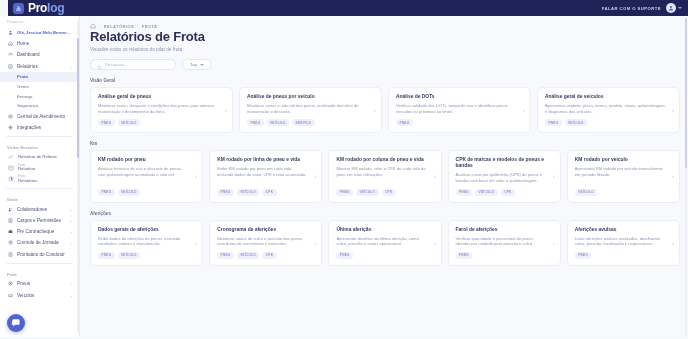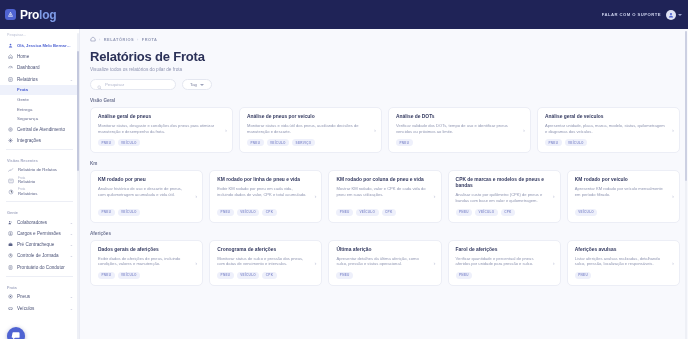--- a/index.html
+++ b/index.html
@@ -6,23 +6,24 @@
   html, body {
     width: 688px; height: 339px;
     font-family: "Liberation Sans", sans-serif;
     background: #f7f8fc;
     overflow: hidden;
   }
   .app { position: relative; width: 688px; height: 339px; }
 
   
   .topbar {
-    height: 29px; background: #1f2357;
+    height: 16px; background: #1f2357;
     display: flex; align-items: center; justify-content: space-between;
     padding: 0 6px 0 5px;
+    margin-left: 8px;
   }
   .brand { display: flex; align-items: center; gap: 4px; }
   .brand-mark {
     width: 11px; height: 11px; border-radius: 3px; background: #4f63d2;
     display: flex; align-items: center; justify-content: center;
   }
   .brand-mark svg { display: block; }
   .brand-text { font-size: 12px; font-weight: 700; letter-spacing: -.3px; color: #fff; }
   .brand-text .accent { color: #7f9ce8; }
   .topbar-right { display: flex; align-items: center; gap: 5px; }
@@ -92,21 +93,21 @@
 
   
   .main { flex: 1; background: #f8f9fd; overflow: hidden; position: relative; }
   .main-inner { padding: 7px 8px 0 10px; }
 
   .crumb { display: flex; align-items: center; gap: 3px; font-size: 3.9px;
     color: #9097b4; letter-spacing: .5px; font-weight: 700; }
   .crumb .sep { color: #c2c6d8; font-weight: 400; }
   .crumb .home { width: 6px; height: 6px; display:flex;align-items:center;justify-content:center; }
 
-  .page-title { margin-top: 7px; font-size: 13px; font-weight: 700;
+  .page-title { font-size: 13px; font-weight: 700;
     color: #2b3158; letter-spacing: -.2px; }
   .page-sub { margin-top: 3px; font-size: 4.7px; color: #8d93b0; }
 
   .filters { margin-top: 7px; display: flex; align-items: center; gap: 6px; }
   .search-box {
     width: 86px; height: 11px; border: 1px solid #e4e7f0; border-radius: 6px;
     background: #fff; display: flex; align-items: center; gap: 3px; padding: 0 6px;
   }
   .search-box .ph { font-size: 4.3px; color: #b2b7cd; }
   .tag-btn {

